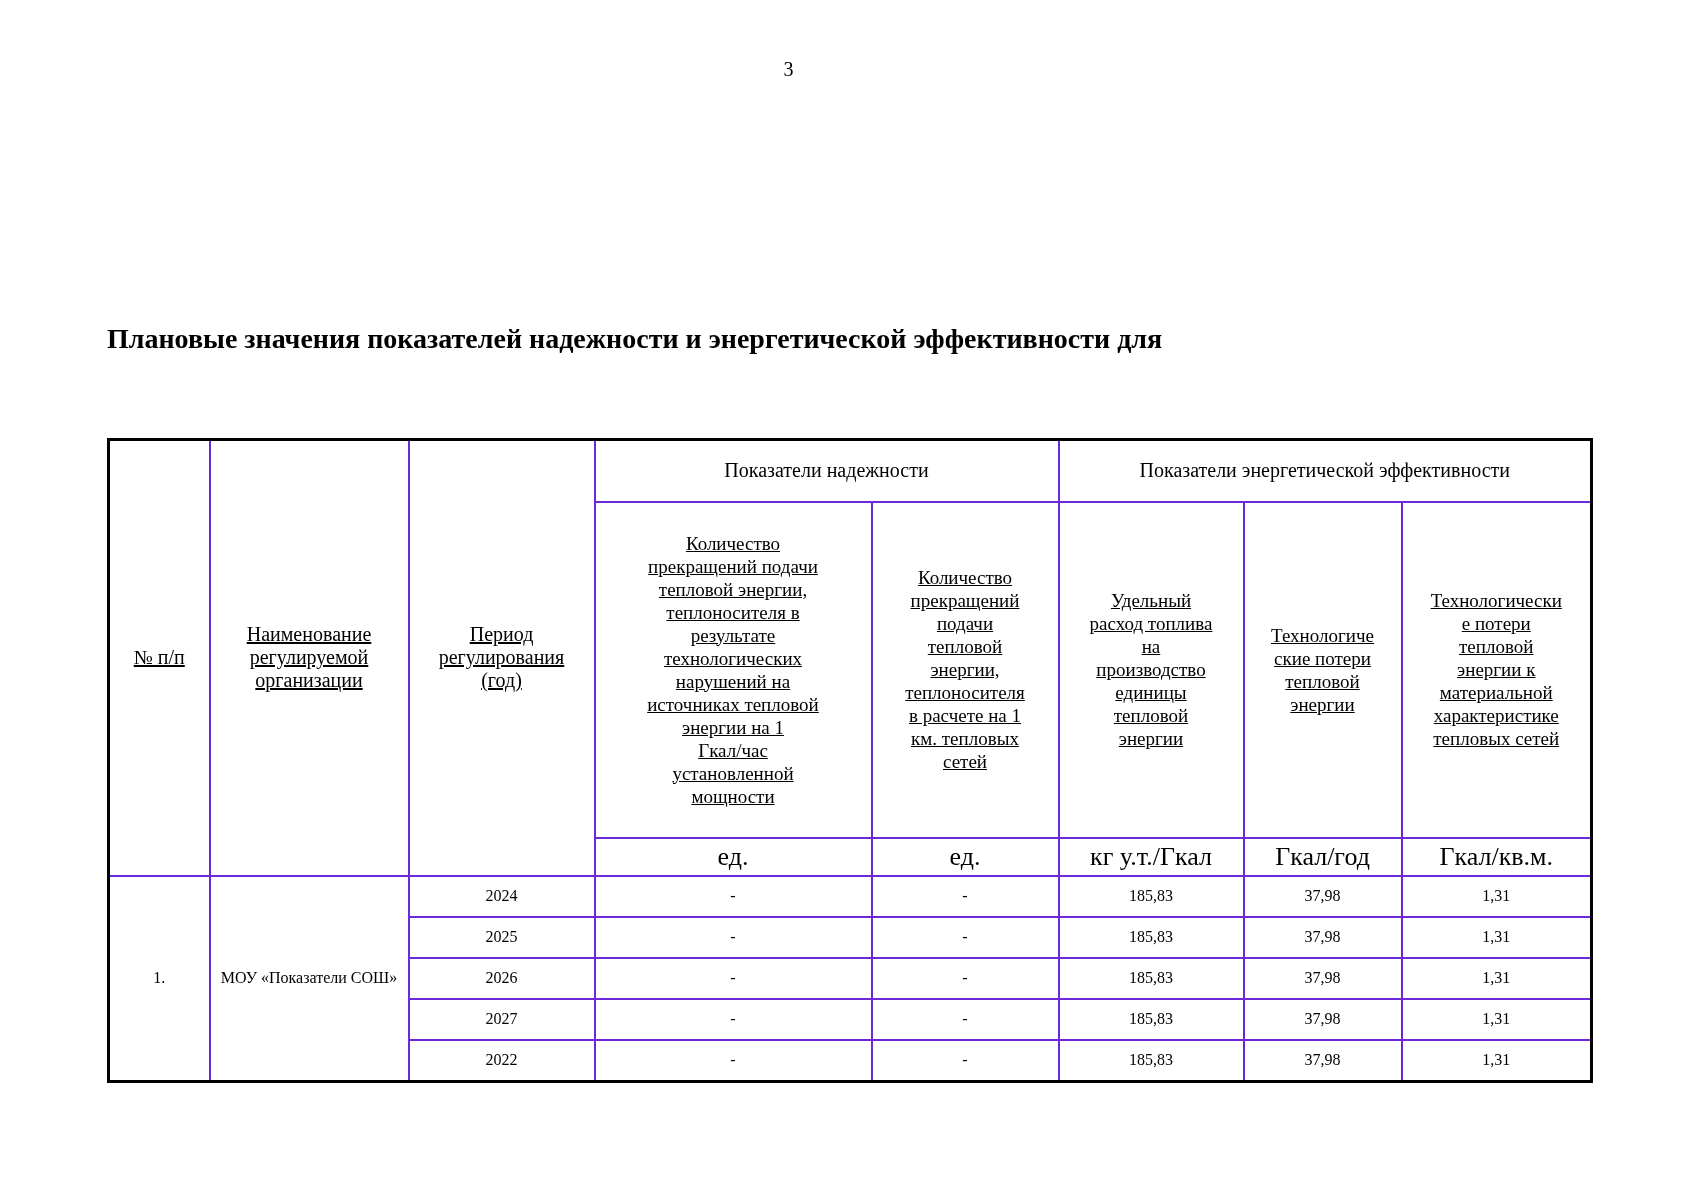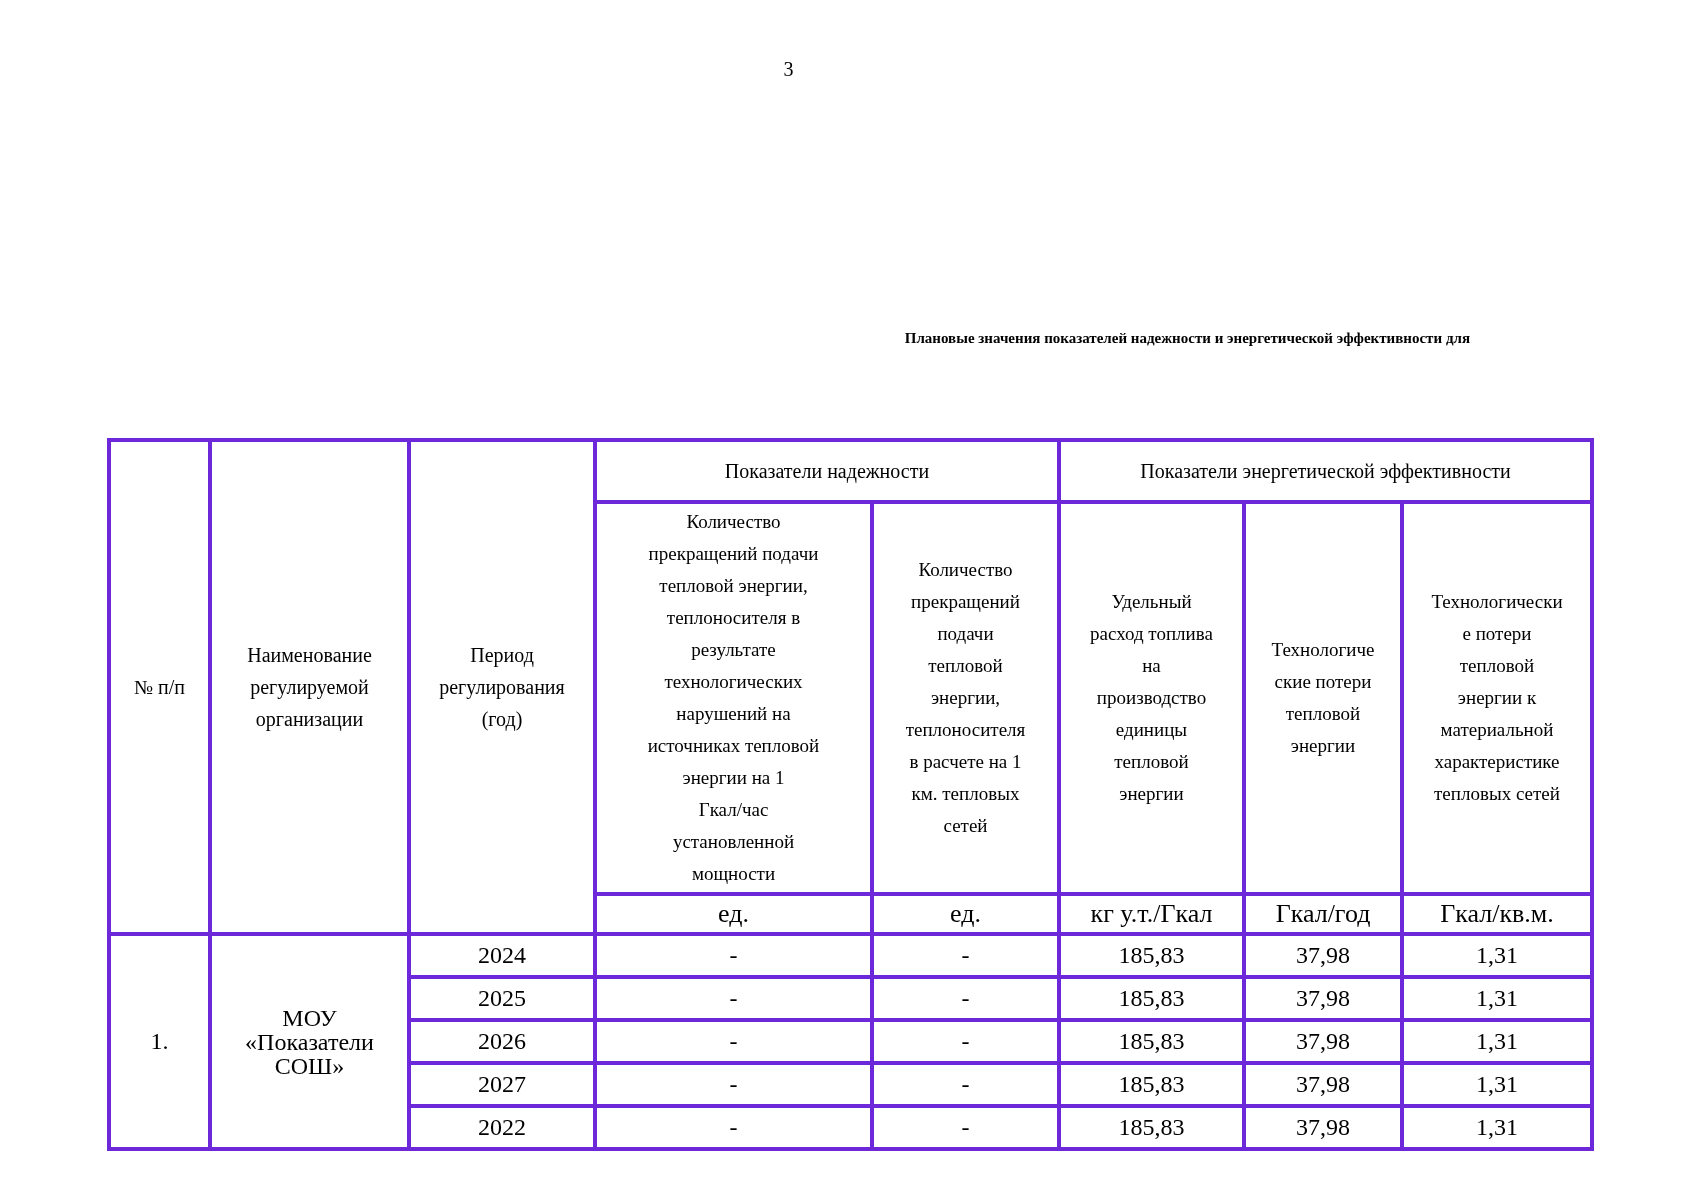--- a/index.html
+++ b/index.html
@@ -31,46 +31,46 @@
     top: 145px;
     text-align: right;
     font-size: 22px;
     line-height: 31px;
   }
   .doc-title {
     position: absolute;
     left: 107px;
     width: 1363px;
     top: 323px;
-    text-align: right;
+    text-align: left;
     font-weight: bold;
-    font-size: 15px;
+    font-size: 28px;
     line-height: 31px;
   }
   table.main-table {
     position: absolute;
     left: 107px;
     top: 438px;
     width: 1483px;
     border-collapse: collapse;
     table-layout: fixed;
     border: 3px solid #000000;
     font-size: 19px;
   }
   table.main-table td {
-    border: 4px solid #6d28d9;
+    border: 2px solid #6d28d9;
     text-align: center;
     vertical-align: middle;
     padding: 2px 6px;
     overflow: hidden;
   }
-  td.pre { white-space: pre-line; line-height: 32px; }
+  td.pre { white-space: pre-line; line-height: 23px; text-decoration: underline; }
   tr.group-row td { font-size: 20px; }
   tr.units-row td { height: 32px; font-size: 26px; }
-  tr.data-row td { height: 35px; font-size: 24px; }
+  tr.data-row td { height: 35px; font-size: 16px; }
   td.org-cell {
     text-align: left;
     font-size: 20px;
     line-height: 24px;
   }
   td.num-cell { font-size: 20px; }
 </style>
 </head>
 <body>
 

